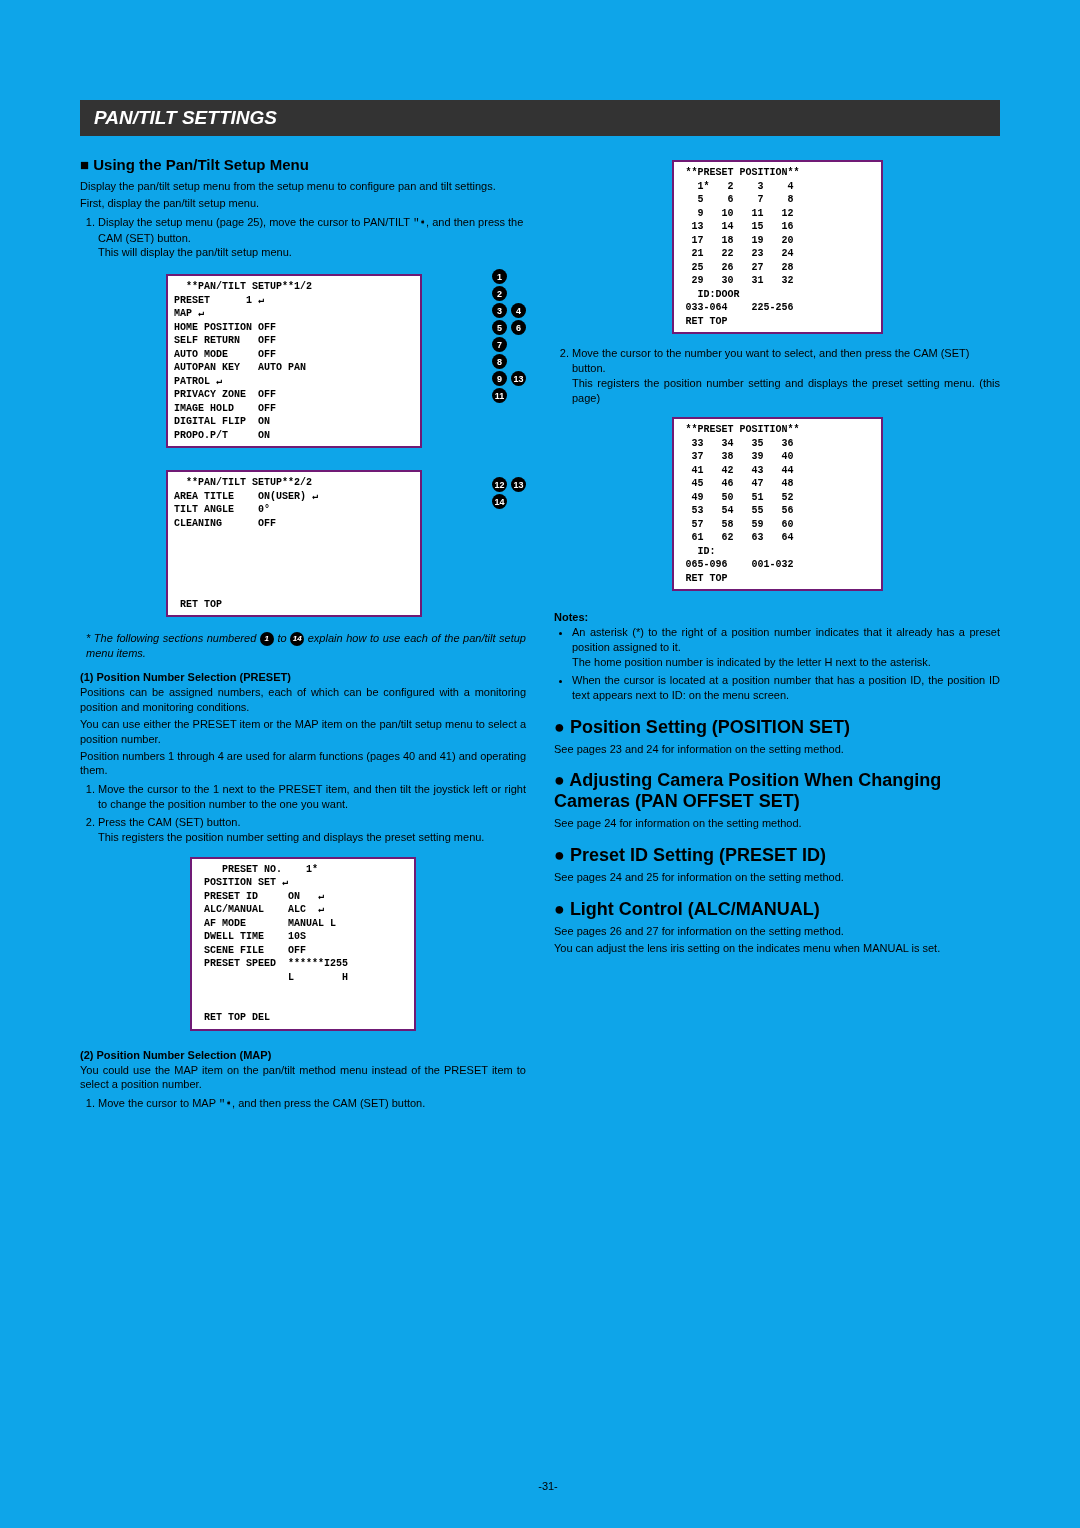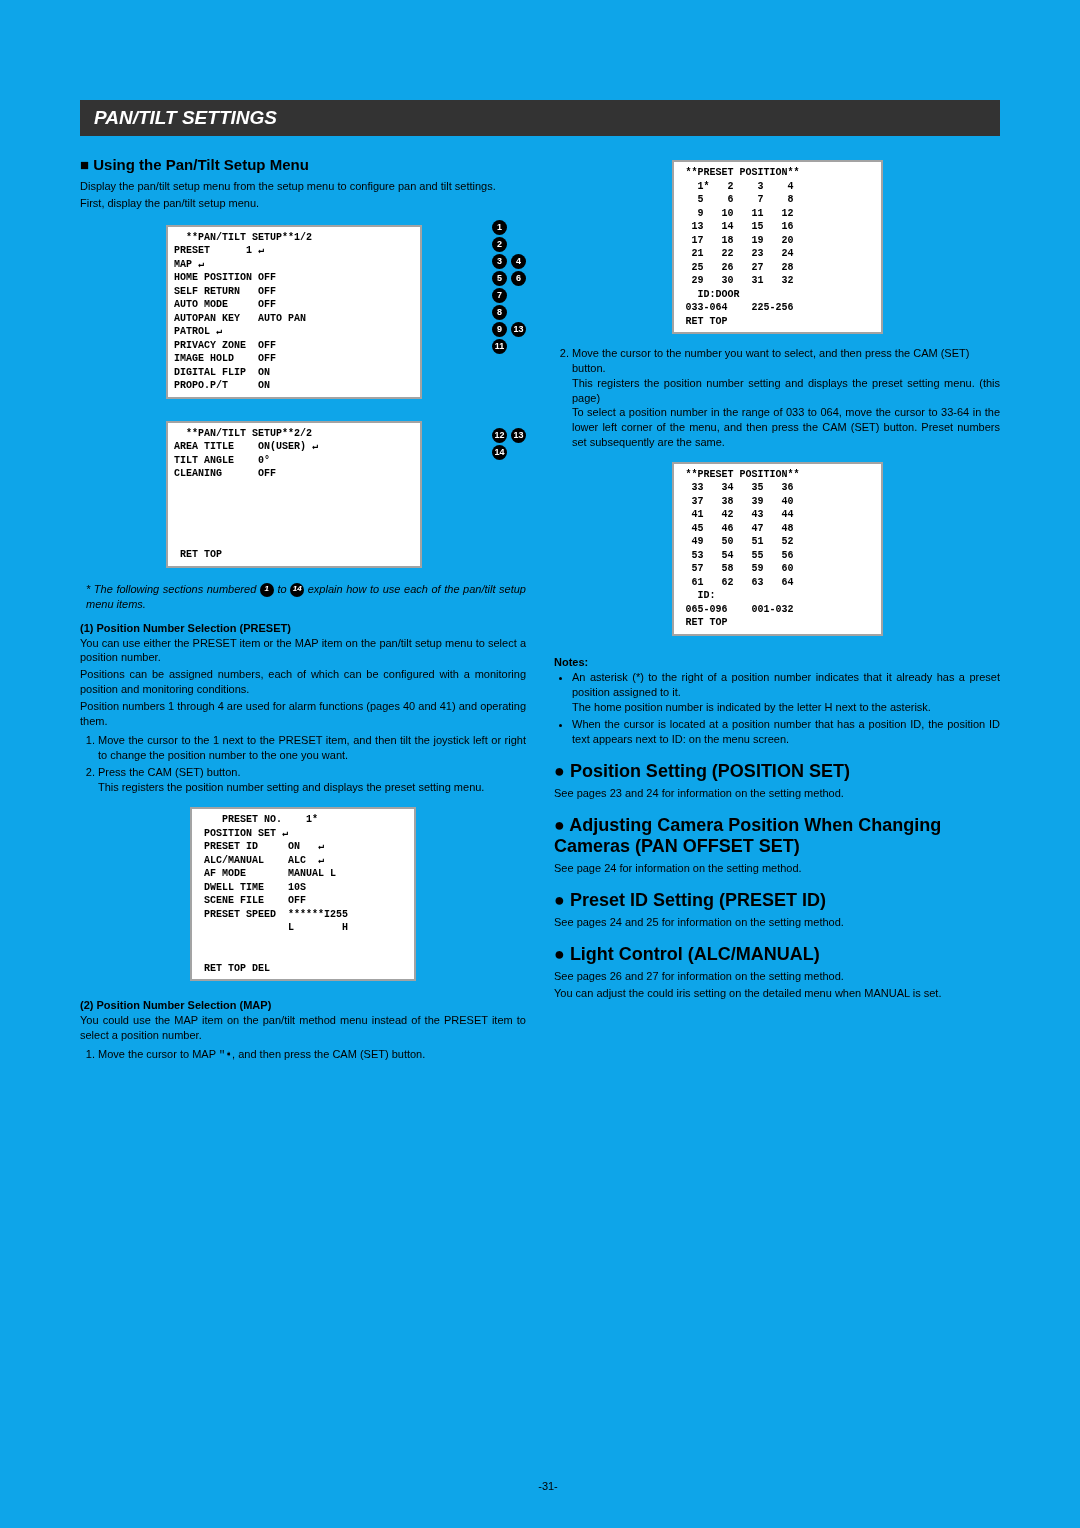--- a/index.html
+++ b/index.html
@@ -55,21 +55,21 @@
   .para { margin: 2px 0; line-height: 1.35; }
   .just { text-align: justify; }
   ol.num { margin: 4px 0 4px 0; padding-left: 18px; }
   ol.num li { margin-bottom: 3px; line-height: 1.35; }
   ul.bul { margin: 2px 0; padding-left: 18px; }
   ul.bul li { margin-bottom: 3px; line-height: 1.35; text-align: justify; }
   .sub { margin-left: 22px; line-height: 1.35; }
   .sectlabel { font-weight: bold; margin-top: 10px; margin-bottom: 2px; }
   .notes-head { font-weight: bold; margin-top: 12px; }
   .screen {
-    border: 2px solid #a3a3a3;
+    border: 2px solid #701a75;
     font-family: "Courier New", monospace;
     font-weight: bold;
     font-size: 10px;
     line-height: 1.35;
     white-space: pre;
     padding: 4px 6px;
     margin: 8px auto;
     background: #fff;
   }
   .scr-wrap { display: flex; justify-content: center; }
@@ -128,20 +128,26 @@
   <div class="banner">PAN/TILT SETTINGS</div>
 
   <div class="cols">
 
     <div class="col">
 
       <h2 class="sqhead">Using the Pan/Tilt Setup Menu</h2>
       <p class="para just">Display the pan/tilt setup menu from the setup menu to configure pan and tilt settings.</p>
       <p class="para">First, display the pan/tilt setup menu.</p>
 
+      <ol class="num">
+        <li>
+          <span>Display the setup menu (page 25), move the cursor to PAN/TILT </span><span class="ptr">"➧</span><span>, and then press the CAM (SET) button.</span>
+          <div class="sub" style="margin-left:0">This will display the pan/tilt setup menu.</div>
+        </li>
+      </ol>
 
       <div class="scr-with-callouts">
         <div class="screen" style="width:240px">  **PAN/TILT SETUP**1/2
 PRESET      1 ↵
 MAP ↵
 HOME POSITION OFF
 SELF RETURN   OFF
 AUTO MODE     OFF
 AUTOPAN KEY   AUTO PAN
 PATROL ↵
@@ -200,22 +206,22 @@
               <span class="badge">14</span>
             </div>
         </div>
       </div>
 
       <p class="footnote just">
         <span>* The following sections numbered </span><span class="inline-badge">1</span><span> to </span><span class="inline-badge">14</span><span> explain how to use each of the pan/tilt setup menu items.</span>
       </p>
 
       <div class="sectlabel">(1) Position Number Selection (PRESET)</div>
+      <p class="para just">Positions can be assigned numbers, each of which can be configured with a monitoring position and monitoring conditions.</p>
       <p class="para just">You can use either the PRESET item or the MAP item on the pan/tilt setup menu to select a position number.</p>
-      <p class="para just">Positions can be assigned numbers, each of which can be configured with a monitoring position and monitoring conditions.</p>
       <p class="para just">Position numbers 1 through 4 are used for alarm functions (pages 40 and 41) and operating them.</p>
       <ol class="num">
         <li class="just">Move the cursor to the 1 next to the PRESET item, and then tilt the joystick left or right to change the position number to the one you want.</li>
         <li>
           <span>Press the CAM (SET) button.</span>
           <div class="just">This registers the position number setting and displays the preset setting menu.</div>
         </li>
       </ol>
 
       <div class="scr-wrap">
@@ -257,21 +263,20 @@
   29   30   31   32
    ID:DOOR
  033-064    225-256
  RET TOP</div>
       </div>
 
       <ol class="num" start="2">
         <li>
           <span class="just">Move the cursor to the number you want to select, and then press the CAM (SET) button.</span>
           <div class="just">This registers the position number setting and displays the preset setting menu. (this page)</div>
-          <div class="just">To select a position number in the range of 033 to 064, move the cursor to 33-64 in the lower left corner of the menu, and then press the CAM (SET) button. Preset numbers set subsequently are the same.</div>
         </li>
       </ol>
 
       <div class="scr-wrap">
         <div class="screen" style="width:195px"> **PRESET POSITION**
   33   34   35   36
   37   38   39   40
   41   42   43   44
   45   46   47   48
   49   50   51   52
@@ -296,20 +301,20 @@
       <p class="para just">See pages 23 and 24 for information on the setting method.</p>
 
       <h3 class="dothead">Adjusting Camera Position When Changing Cameras (PAN OFFSET SET)</h3>
       <p class="para just">See page 24 for information on the setting method.</p>
 
       <h3 class="dothead">Preset ID Setting (PRESET ID)</h3>
       <p class="para just">See pages 24 and 25 for information on the setting method.</p>
 
       <h3 class="dothead">Light Control (ALC/MANUAL)</h3>
       <p class="para just">See pages 26 and 27 for information on the setting method.</p>
-      <p class="para just">You can adjust the could iris setting on the detailed menu when MANUAL is set.</p>
+      <p class="para just">You can adjust the lens iris setting on the indicates menu when MANUAL is set.</p>
 
     </div>
 
   </div>
 
   <div class="page-num">-31-</div>
 </div>
 
 </body></html>

